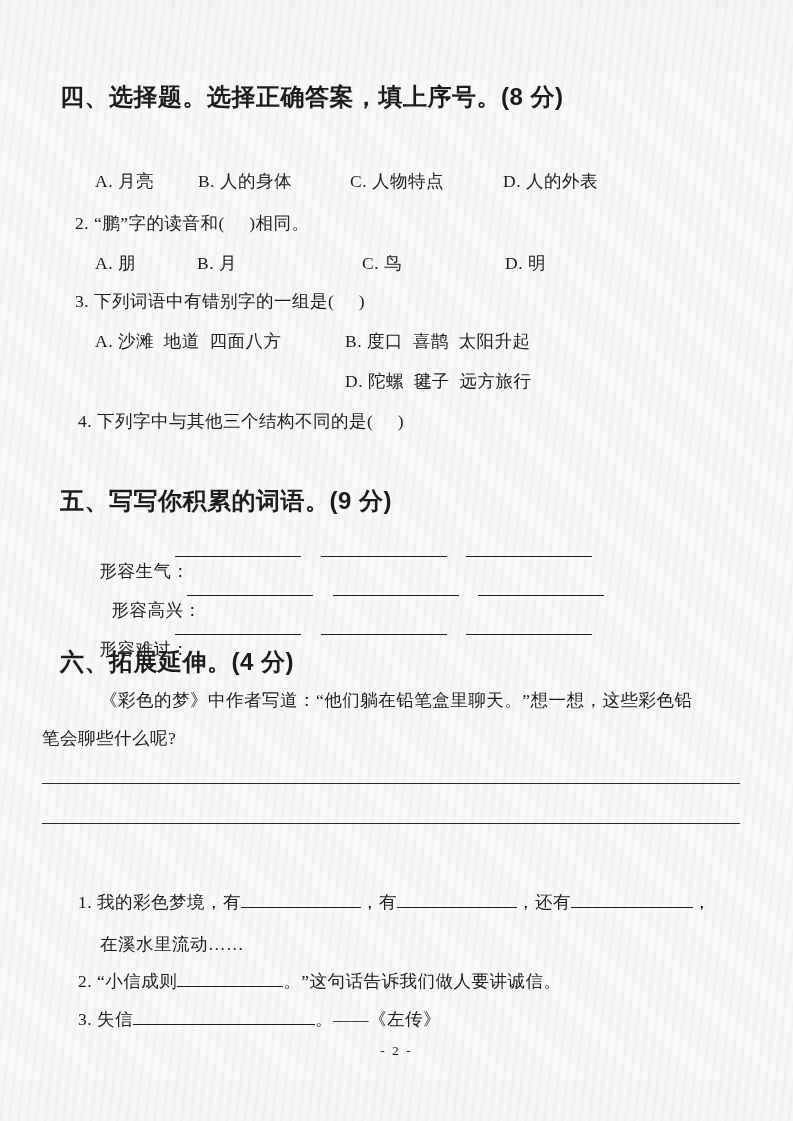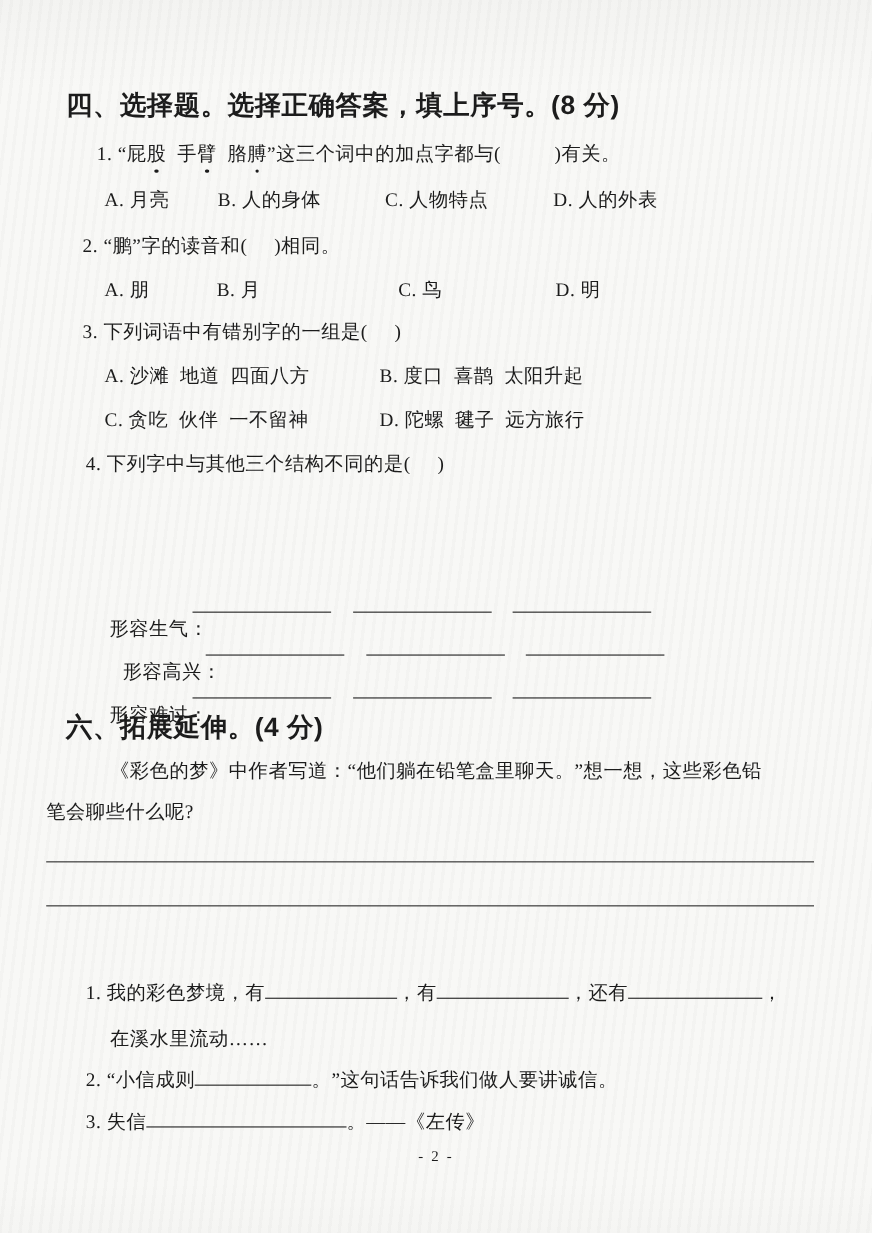--- a/index.html
+++ b/index.html
@@ -51,21 +51,20 @@
     font-size:13.5px; letter-spacing:2px;
   }
 </style>
 </head>
 <body>
 
 <div class="page">
 
   <div class="line title" style="top:84px; left:60px">四、选择题。选择正确答案，填上序号。(8 分)</div>
 
-  <div class="line" style="top:126px; left:88px"><span>1. “屁</span><span class="dotted">股</span><span>  手</span><span class="dotted">臂</span><span>  胳</span><span class="dotted">膊</span><span>”这三个词中的加点字都与(          )有关。</span></div>
 
   <div class="line optrow" style="top:168px">
     <span class="opt" style="left:95px">A. 月亮</span>
     <span class="opt" style="left:198px">B. 人的身体</span>
     <span class="opt" style="left:350px">C. 人物特点</span>
     <span class="opt" style="left:503px">D. 人的外表</span>
   </div>
 
   <div class="line" style="top:210px; left:75px">2. “鹏”字的读音和(     )相同。</div>
 
@@ -76,27 +75,27 @@
     <span class="opt" style="left:505px">D. 明</span>
   </div>
 
   <div class="line" style="top:288px; left:75px">3. 下列词语中有错别字的一组是(     )</div>
 
   <div class="line optrow" style="top:328px">
     <span class="opt" style="left:95px">A. 沙滩  地道  四面八方</span>
     <span class="opt" style="left:345px">B. 度口  喜鹊  太阳升起</span>
   </div>
   <div class="line optrow" style="top:368px">
-    <span class="opt" style="left:95px">C. 贪吃  伙伴  一不留神</span>
     <span class="opt" style="left:345px">D. 陀螺  毽子  远方旅行</span>
   </div>
 
   <div class="line" style="top:408px; left:78px">4. 下列字中与其他三个结构不同的是(     )</div>
 
 
+  <div class="line title" style="top:488px; left:60px">五、写写你积累的词语。(9 分)</div>
 
   <div class="line" style="top:532px; left:80px; width:660px">
     <span>形容生气：</span>
     <span class="s5blank" style="left:95px"></span>
     <span class="s5blank" style="left:241px"></span>
     <span class="s5blank" style="left:386px"></span>
   </div>
   <div class="line" style="top:571px; left:92px; width:660px">
     <span>形容高兴：</span>
     <span class="s5blank" style="left:95px"></span>

